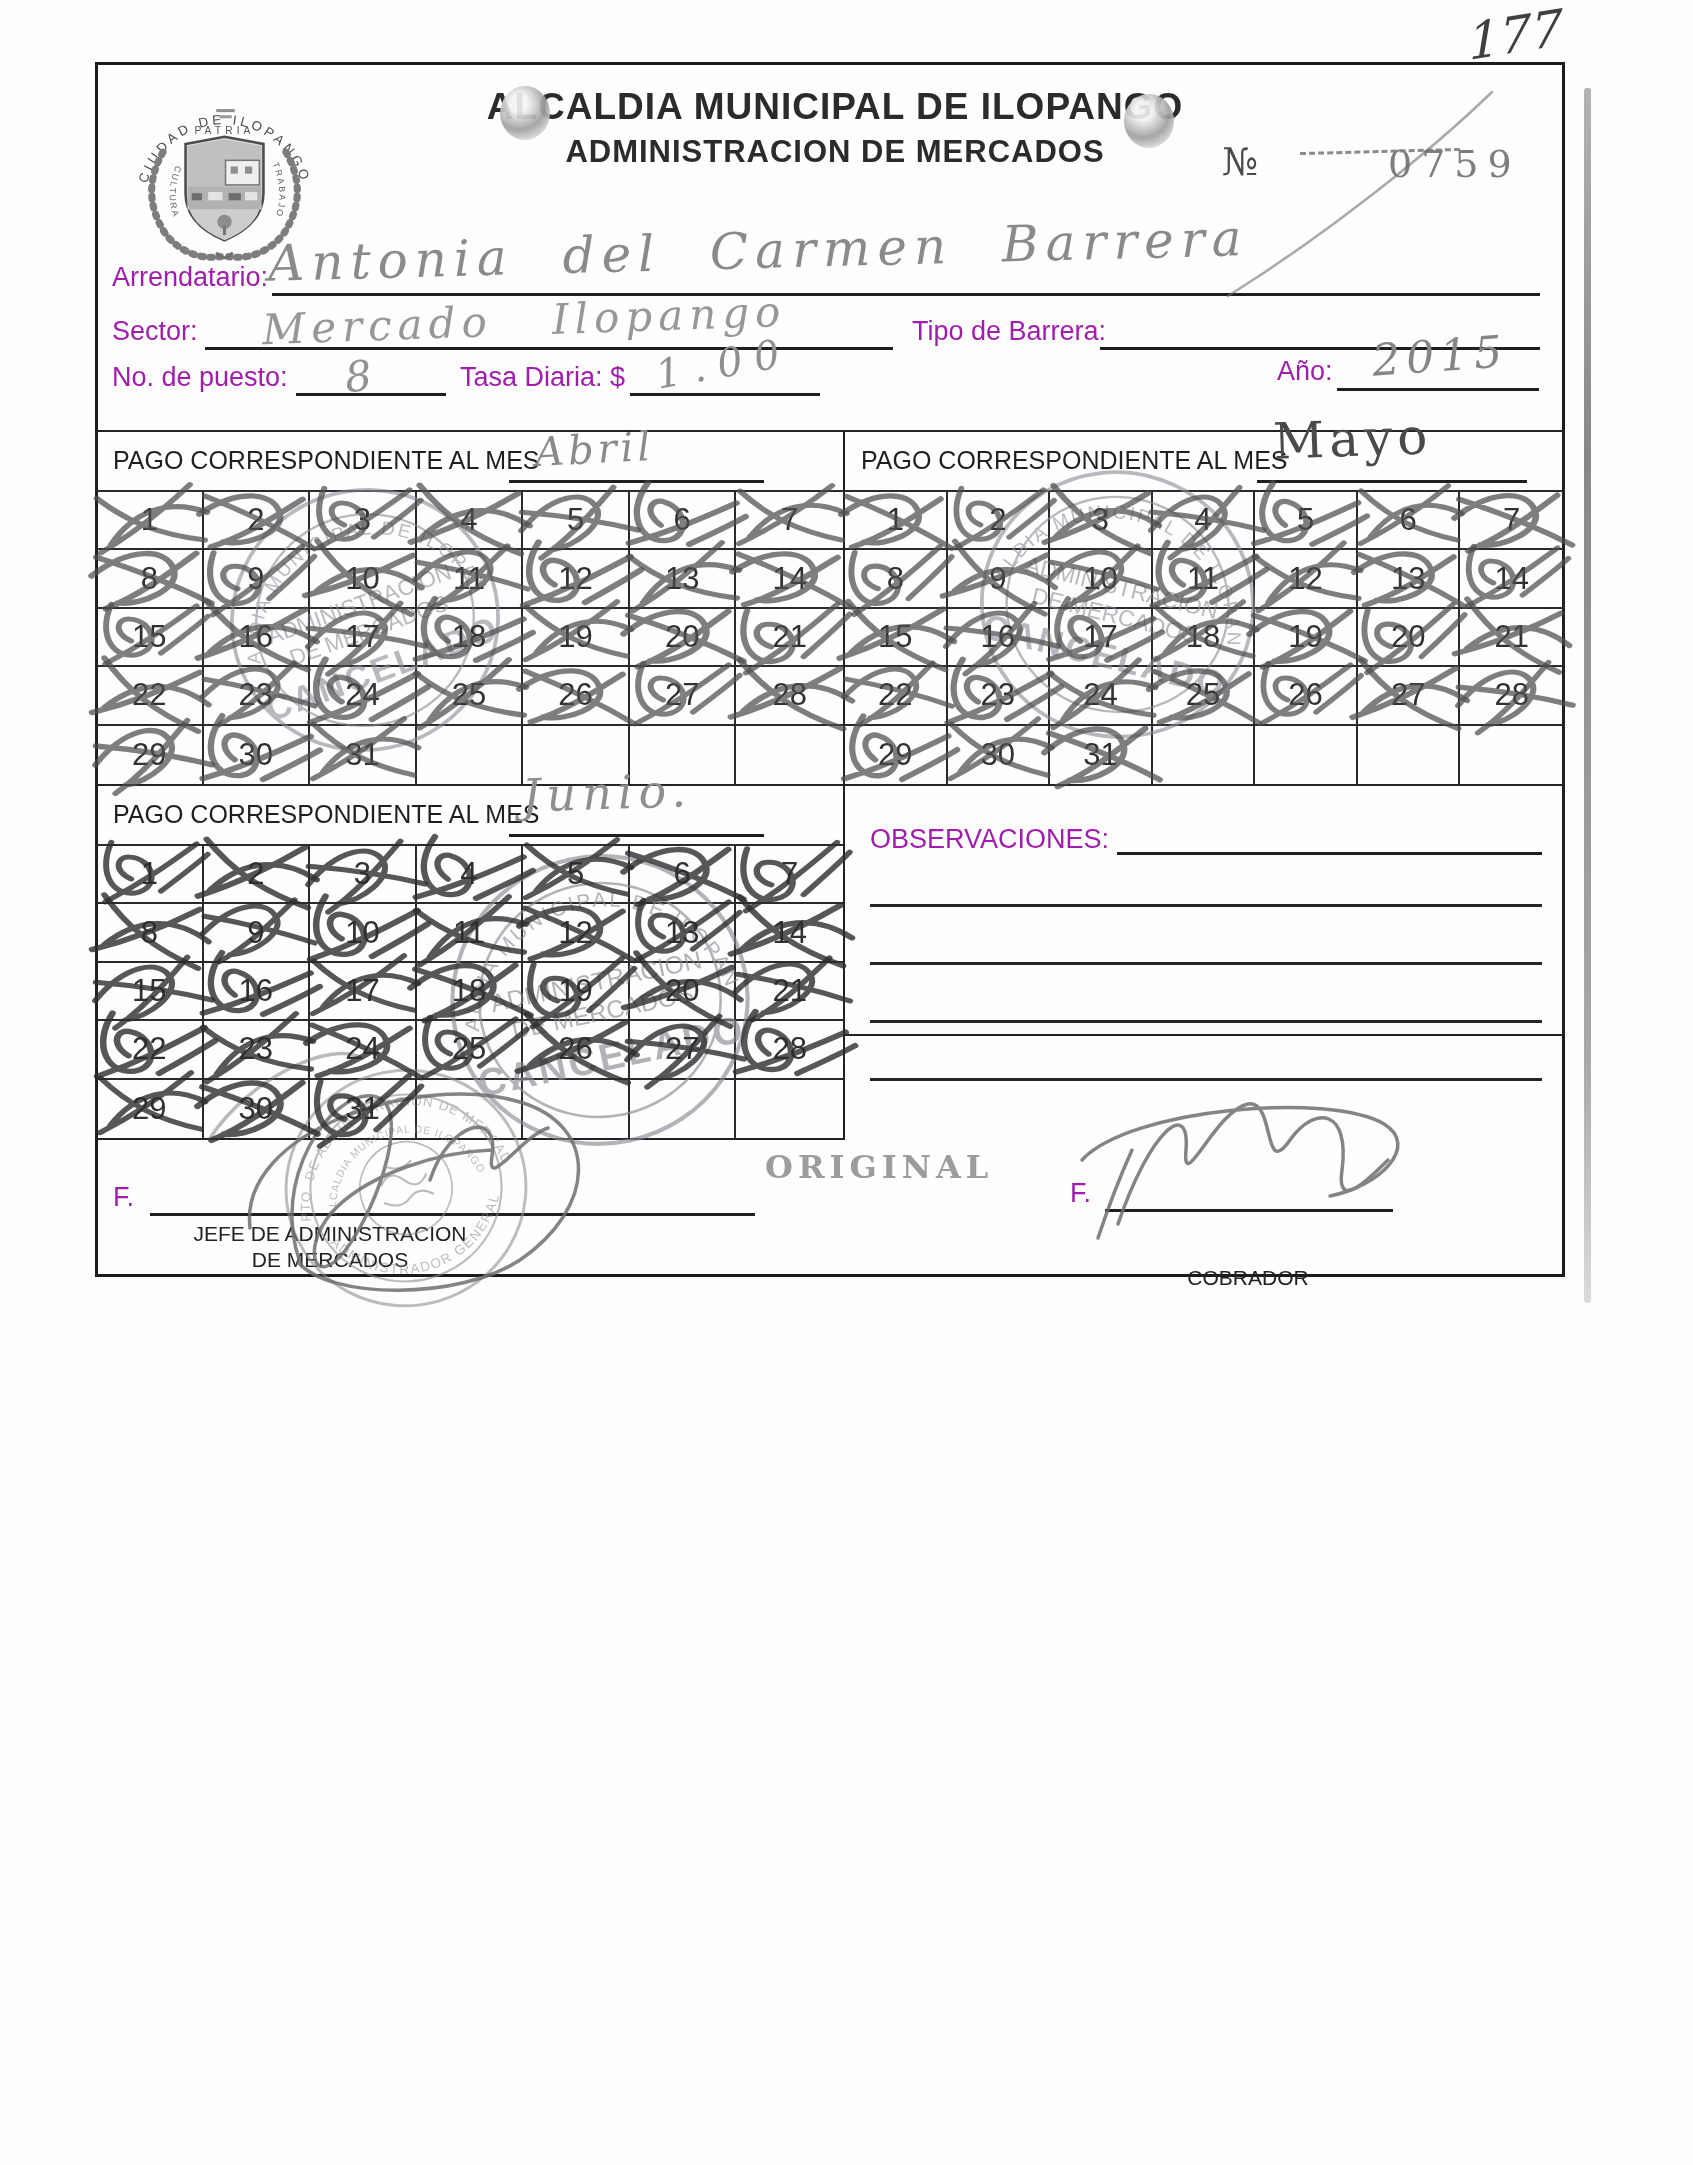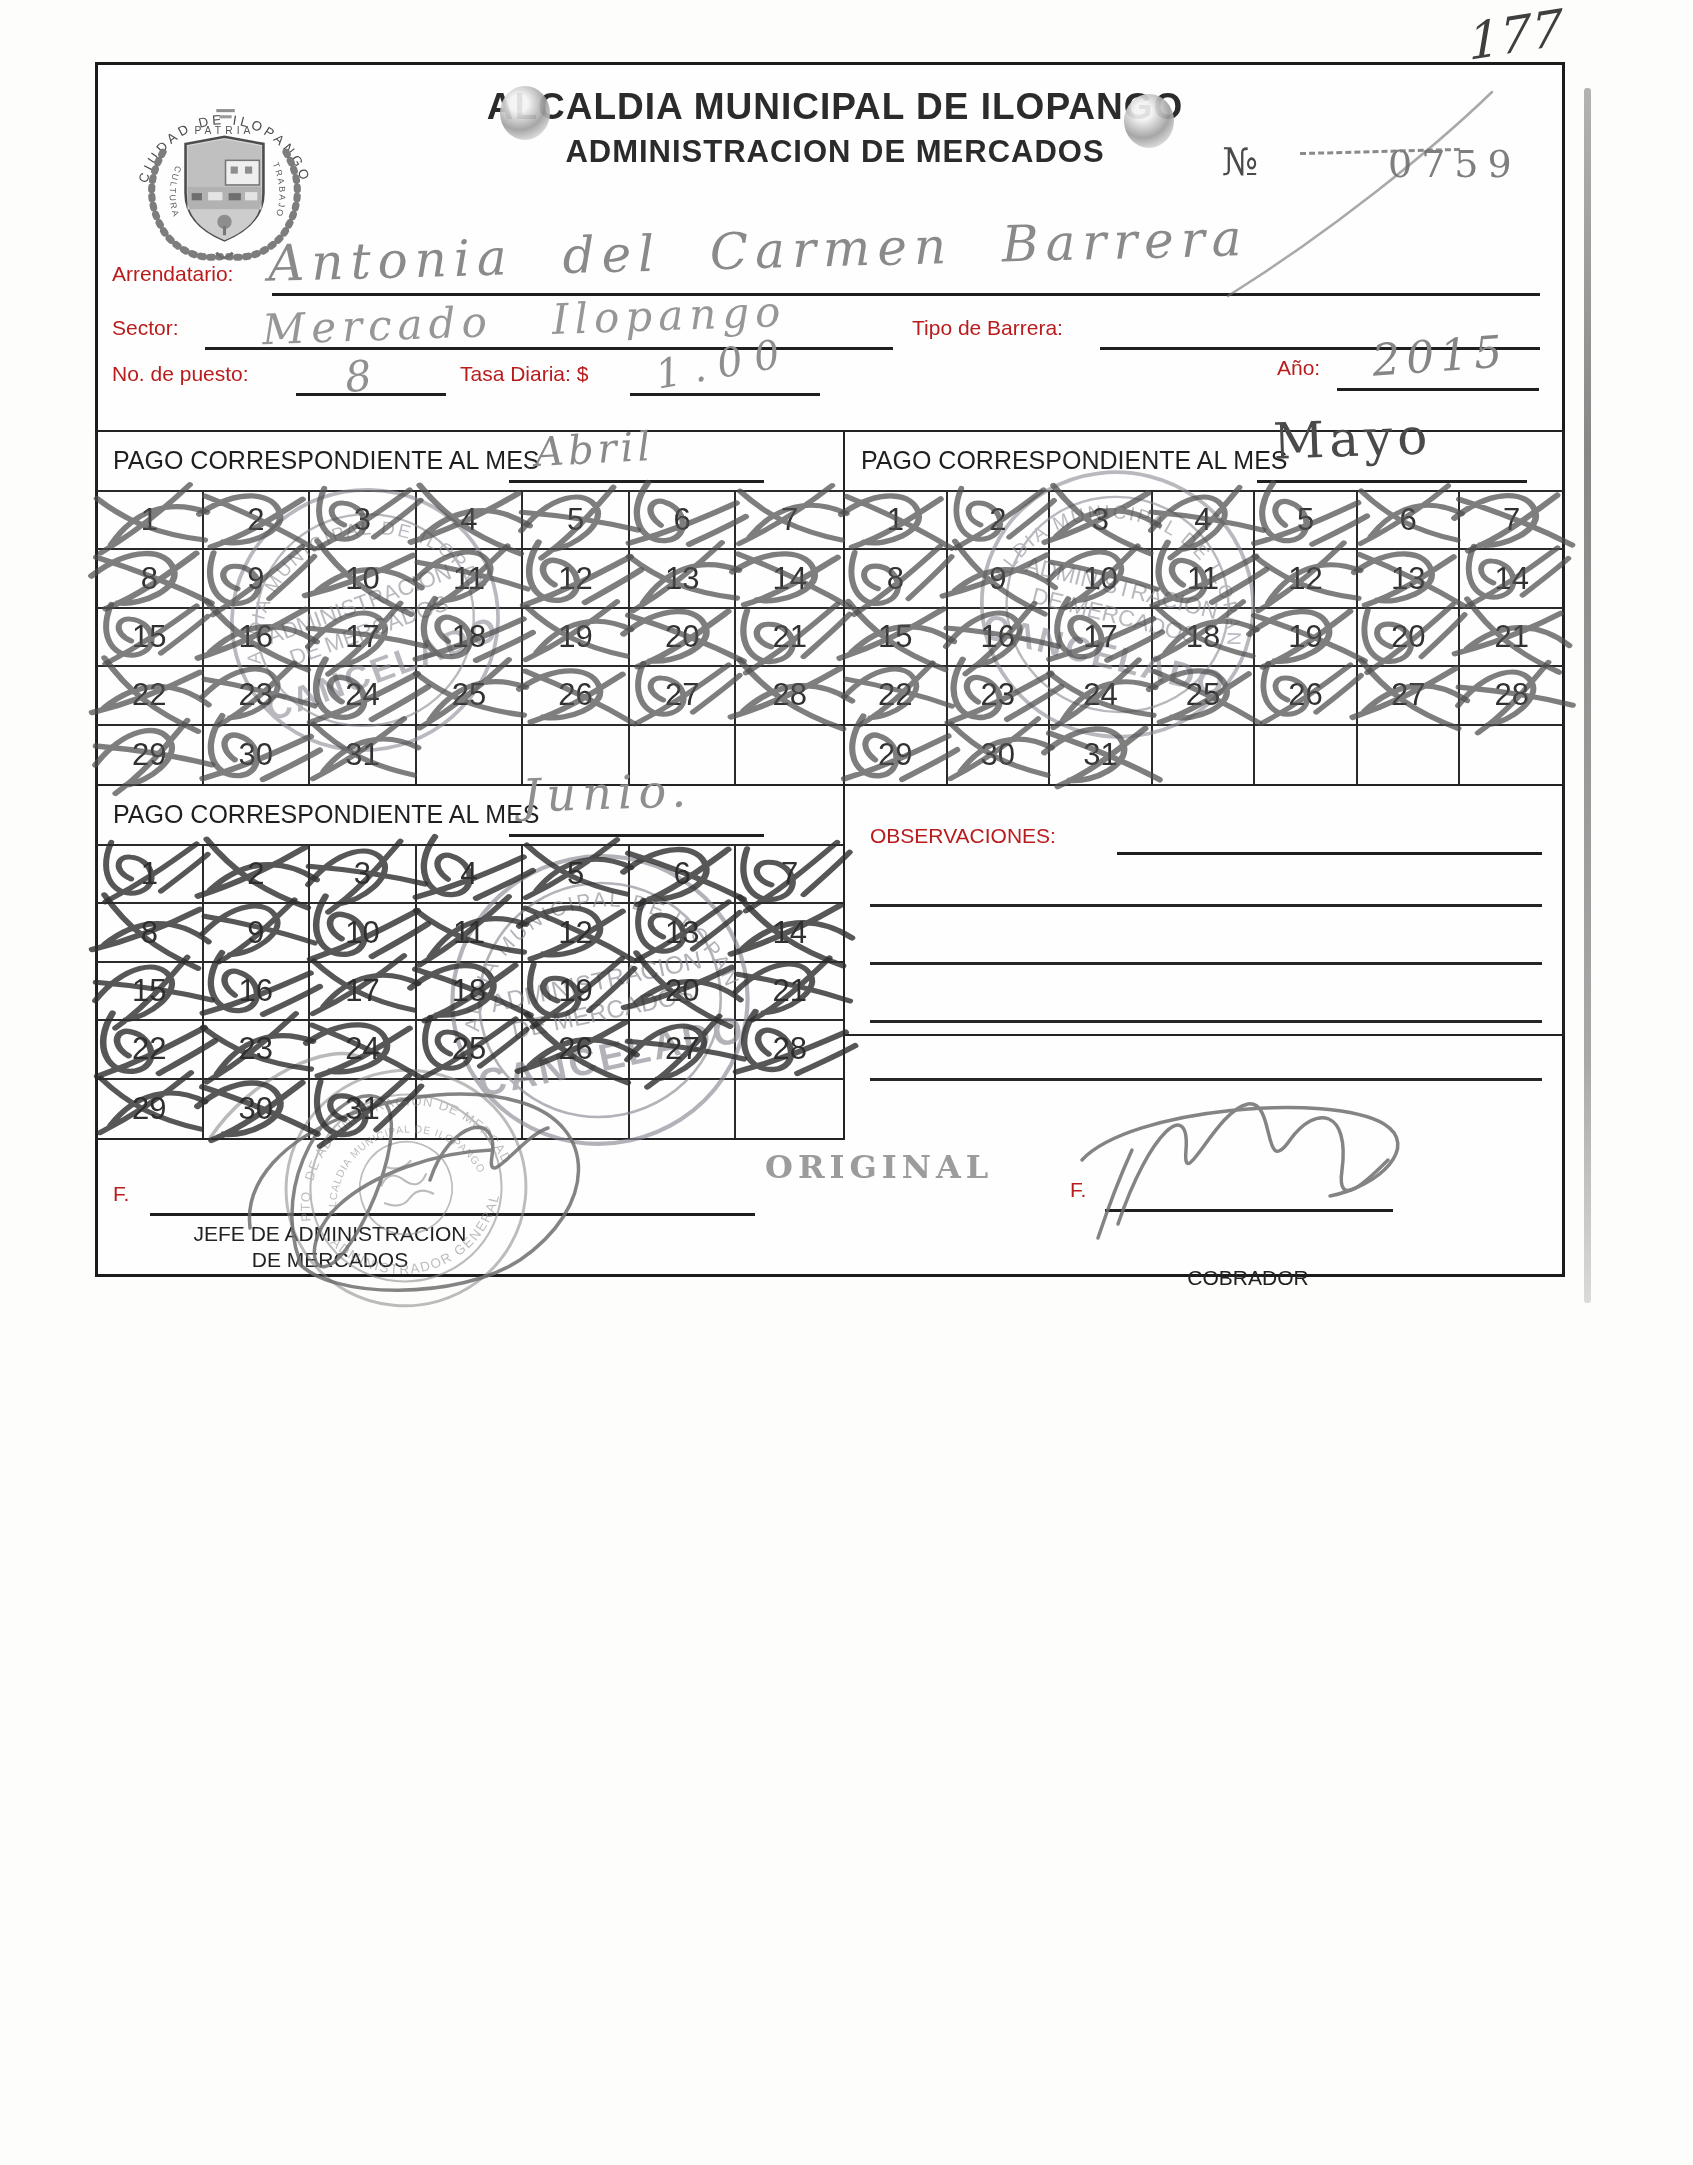--- a/index.html
+++ b/index.html
@@ -14,21 +14,21 @@
           font-size:31px;font-weight:bold;letter-spacing:1px;color:#2b2b2b;}
   .no-label{position:absolute;left:1222px;top:140px;font-family:"DejaVu Serif",serif;
             font-size:38px;color:#4a4a4a;}
   .no-value{position:absolute;left:1388px;top:142px;font-family:"DejaVu Serif",serif;
             font-size:38px;color:#7e7e7e;letter-spacing:9px;}
   .no-dashes{position:absolute;left:1300px;top:150px;width:160px;border-top:3px dashed #8a8a8a;
              transform:rotate(-1.5deg);}
   .blob{position:absolute;width:50px;height:54px;border-radius:50%;
         background:radial-gradient(circle at 38% 32%, #f4f4f4 0 18%, #9d9d9d 55%, #e9e9e9 85%);
         filter:blur(.5px);opacity:.9;}
-  .field-label{position:absolute;font-size:21px;color:#b91c1c;}
+  .field-label{position:absolute;font-size:27px;color:#a21caf;}
   .uline{position:absolute;height:0;border-bottom:3px solid #1f1f1f;}
   .hand{position:absolute;font-family:"DejaVu Serif",serif;font-style:italic;color:#8a8a8a;
         white-space:nowrap;}
   .quad{position:absolute;border:2px solid #222;box-sizing:border-box;}
   .cal-header-label{position:absolute;left:16px;top:14px;font-size:25px;color:#1f1f1f;}
   .cal-uline{position:absolute;top:48px;height:0;border-bottom:3px solid #1f1f1f;}
   .cal-grid{position:absolute;left:0;right:0;top:58px;bottom:0;display:grid;
             grid-template-columns:repeat(7,1fr);grid-template-rows:repeat(5,1fr);
             border-top:2px solid #2a2a2a;}
   .cell{position:relative;border-right:2px solid #2a2a2a;border-bottom:2px solid #2a2a2a;

